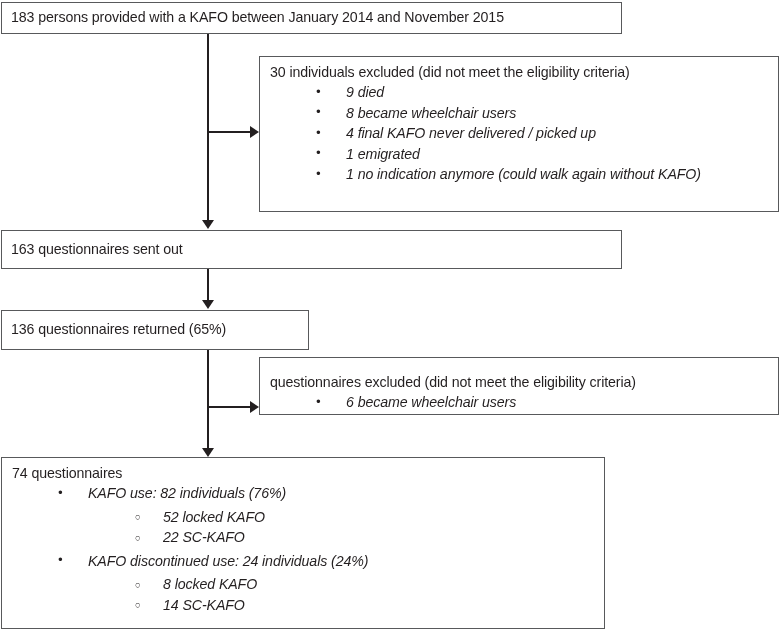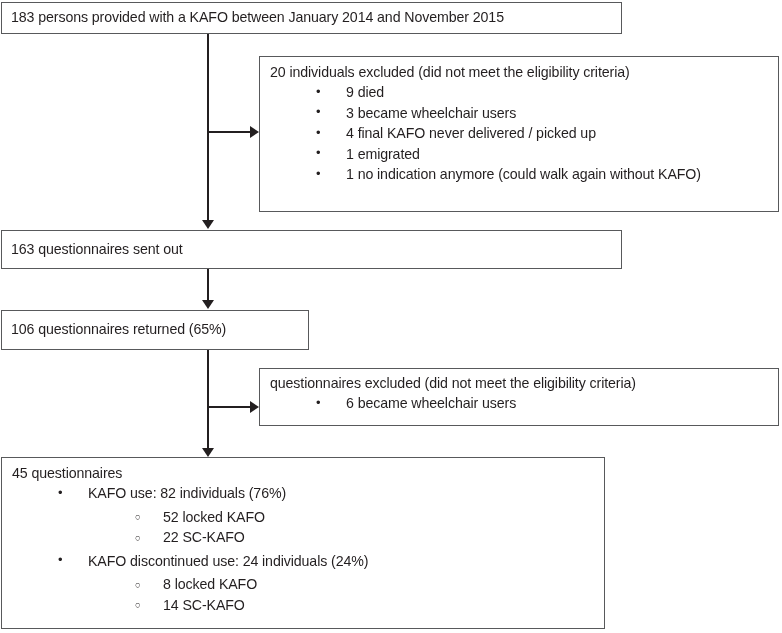--- a/index.html
+++ b/index.html
@@ -41,20 +41,21 @@
     margin: 1px 0 0 0;
     padding: 0 0 0 46px;
   }
   ul.lvl1 > li {
     position: relative;
     font-size: 14.2px;
     line-height: 20.5px;
     letter-spacing: -0.1px;
     white-space: nowrap;
     padding-left: 30px;
+    font-style: italic;
   }
   ul.lvl1 > li::before {
     content: "\2022";
     position: absolute;
     left: 0;
     top: -0.5px;
     font-size: 13px;
     color: #231f20;
   }
   ul.lvl2 {
@@ -116,56 +117,56 @@
     <div class="box-title">183 persons provided with a KAFO between January 2014 and November 2015</div>
   </div>
 
   <div class="vline" style="left:207px; top:34px; height:187px;"></div>
   <div class="arrow-down" style="left:202px; top:220px;"></div>
 
   <div class="hline" style="left:207px; top:131px; width:44px;"></div>
   <div class="arrow-right" style="left:250px; top:126px;"></div>
 
   <div class="box" style="left:259px; top:56px; width:520px; height:156px; padding:7px 10px;">
-    <div class="box-title">20 individuals excluded (did not meet the eligibility criteria)</div>
+    <div class="box-title">30 individuals excluded (did not meet the eligibility criteria)</div>
     <ul class="lvl1">
       <li>9 died</li>
-      <li>3 became wheelchair users</li>
+      <li>8 became wheelchair users</li>
       <li>4 final KAFO never delivered / picked up</li>
       <li>1 emigrated</li>
       <li>1 no indication anymore (could walk again without KAFO)</li>
     </ul>
   </div>
 
   <div class="box" style="left:1px; top:230px; width:621px; height:39px; padding-top:10px;">
     <div class="box-title">163 questionnaires sent out</div>
   </div>
 
   <div class="vline" style="left:207px; top:269px; height:32px;"></div>
   <div class="arrow-down" style="left:202px; top:300px;"></div>
 
   <div class="box" style="left:1px; top:310px; width:308px; height:40px; padding-top:10px;">
-    <div class="box-title">106 questionnaires returned (65%)</div>
+    <div class="box-title">136 questionnaires returned (65%)</div>
   </div>
 
   <div class="vline" style="left:207px; top:350px; height:99px;"></div>
   <div class="arrow-down" style="left:202px; top:448px;"></div>
 
   <div class="hline" style="left:207px; top:406px; width:44px;"></div>
   <div class="arrow-right" style="left:250px; top:401px;"></div>
 
-  <div class="box" style="left:259px; top:368px; width:520px; height:58px; padding:6px 10px;">
+  <div class="box" style="left:259px; top:357px; width:520px; height:58px; padding:16px 10px;">
     <div class="box-title">questionnaires excluded (did not meet the eligibility criteria)</div>
     <ul class="lvl1">
       <li>6 became wheelchair users</li>
     </ul>
   </div>
 
   <div class="box" style="left:1px; top:457px; width:604px; height:172px; padding:7px 10px;">
-    <div class="box-title">45 questionnaires</div>
+    <div class="box-title">74 questionnaires</div>
 
     <ul class="lvl1">
       <li>
         <span>KAFO use: 82 individuals (76%)</span>
         <ul class="lvl2">
           <li>52 locked KAFO</li>
           <li>22 SC-KAFO</li>
         </ul>
       </li>
       <li>

